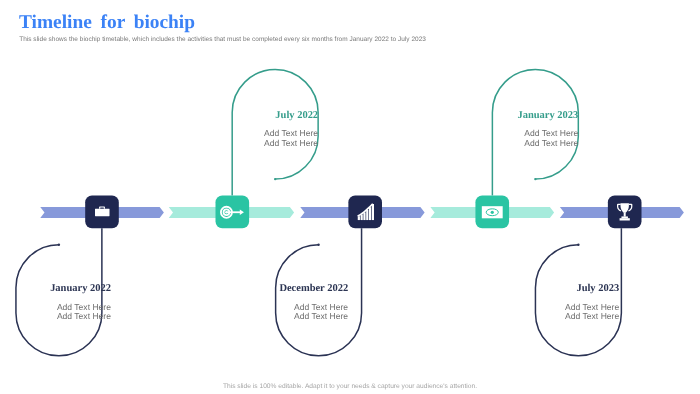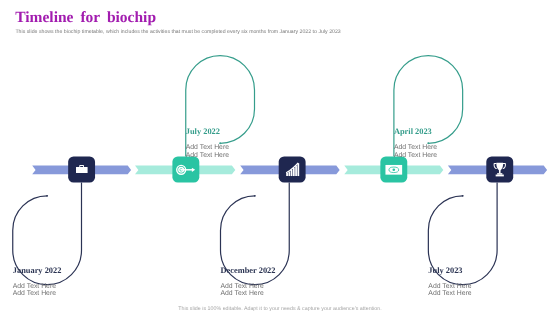--- a/index.html
+++ b/index.html
@@ -1,27 +1,27 @@
 <!DOCTYPE html>
 <html><head>
 <meta charset="utf-8">
 <title>Timeline for biochip</title>
 <style>
   html,body{margin:0;padding:0;}
   body{width:560px;height:315px;background:#fff;overflow:hidden;
        font-family:"Liberation Sans",sans-serif;-webkit-font-smoothing:antialiased;text-rendering:geometricPrecision;}
   #slide{position:relative;width:560px;height:315px;background:#fff;}
   #title{position:absolute;left:15.2px;top:8.6px;font-family:"Liberation Serif",serif;
-         font-weight:bold;font-size:15.5px;line-height:17px;color:#a21caf;word-spacing:3.1px;}
+         font-weight:bold;font-size:15.5px;line-height:17px;color:#3b82f6;word-spacing:3.1px;}
   #subtitle{position:absolute;left:15.4px;top:29.2px;font-size:5.18px;line-height:6px;
             color:#787878;letter-spacing:0.02px;white-space:nowrap;}
   #footer{position:absolute;left:0;width:560px;top:306.0px;text-align:center;
           font-size:5.32px;line-height:6px;color:#a6a6a6;}
   svg#art{position:absolute;left:0;top:0;width:560px;height:315px;}
-  .callout{position:absolute;text-align:left;margin-top:40px;}
+  .callout{position:absolute;text-align:right;}
   .cdate{font-family:"Liberation Serif",serif;font-weight:bold;font-size:8.4px;line-height:9px;}
   .cbody{font-size:6.85px;line-height:7.55px;color:#6f6f6f;margin-top:7.6px;}
 </style>
 </head>
 <body>
 
 <div id="slide">
 
   <svg id="art" viewBox="0 0 560 315">
       <path d="M32.2,165.6 L127.7,165.6 L131.1,169.975 L127.7,174.35 L32.2,174.35 L35.6,169.975 Z" fill="#8799da"></path>
@@ -98,21 +98,21 @@
         </div>
       </div>
       <div class="callout" style="width: 58px; left: 220.5px; top: 226.3px;">
         <div class="cdate" style="color: rgb(44, 53, 83);">December 2022</div>
         <div class="cbody">
           <div>Add Text Here</div>
           <div>Add Text Here</div>
         </div>
       </div>
       <div class="callout" style="width: 68.75px; left: 393.9px; top: 87.4px;">
-        <div class="cdate" style="color: rgb(53, 157, 139);">April 2023</div>
+        <div class="cdate" style="color: rgb(53, 157, 139);">January 2023</div>
         <div class="cbody">
           <div>Add Text Here</div>
           <div>Add Text Here</div>
         </div>
       </div>
       <div class="callout" style="width: 67px; left: 428.35px; top: 226.3px;">
         <div class="cdate" style="color: rgb(44, 53, 83);">July 2023</div>
         <div class="cbody">
           <div>Add Text Here</div>
           <div>Add Text Here</div>

